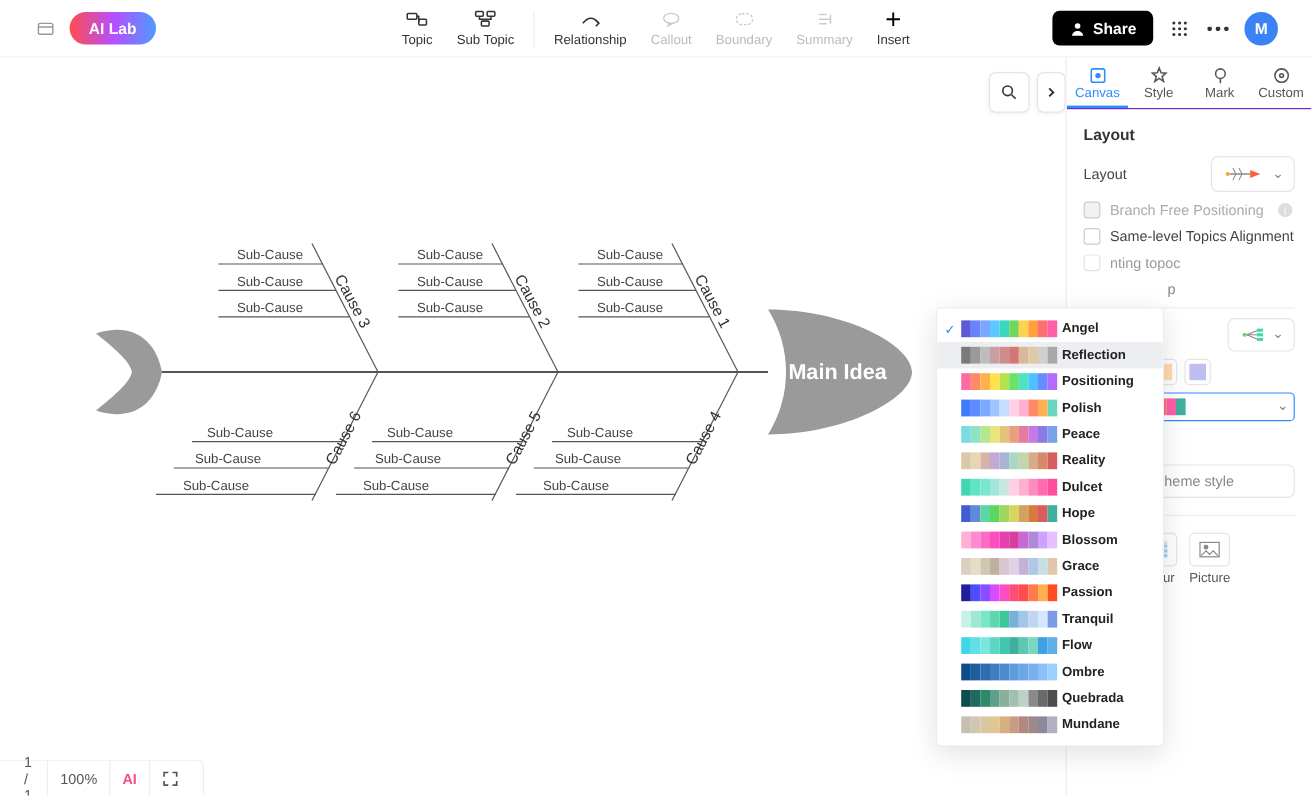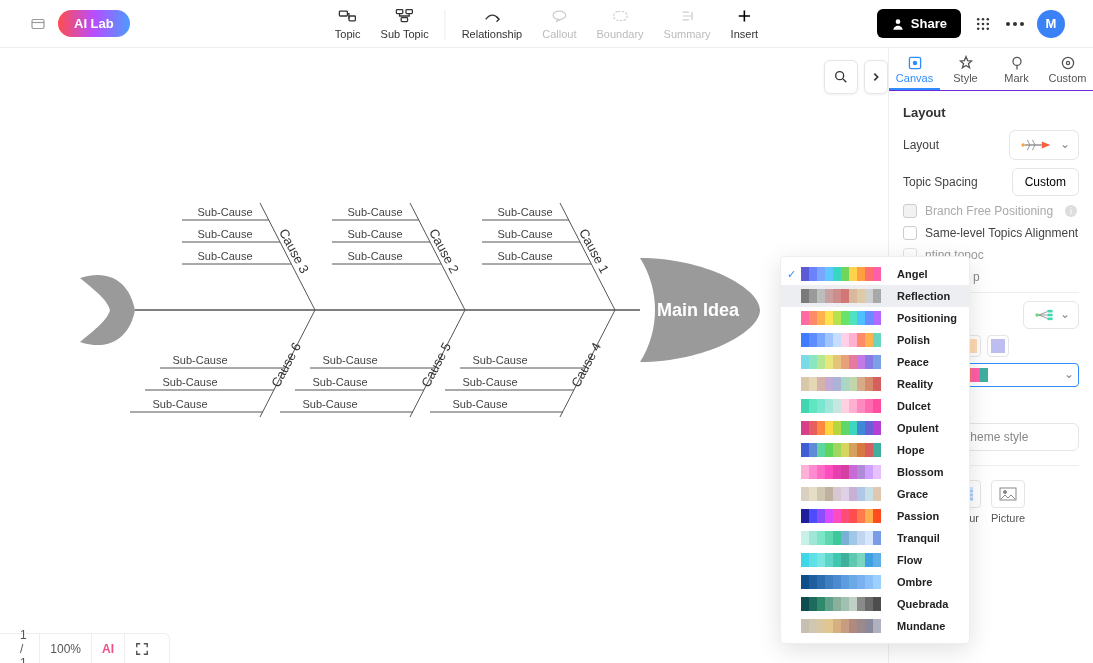--- a/index.html
+++ b/index.html
@@ -44,21 +44,21 @@
   .chev{margin-left:auto;color:#888;transform: translateY(-1px);}
   .bg-row{display:flex;gap:10px;margin:8px 0;}
   .bg-opt{display:flex;flex-direction:column;align-items:center;gap:4px;cursor:pointer;font-size:11px;color:#555;}
   .bg-thumb{width:34px;height:28px;border:1px solid #e5e5e5;border-radius:4px;display:flex;align-items:center;justify-content:center;}
   .bottombar{position:absolute;left:0;bottom:0;height:30px;display:flex;align-items:center;background:#fff;border-top:1px solid #eee;padding:0 10px;gap:0;width:170px;border-right:1px solid #eee;border-top-right-radius:6px;}
   .bb-cell{padding:0 10px;border-right:1px solid #eee;height:100%;display:flex;align-items:center;color:#555;}
   .bb-cell:last-child{border-right:none;}
   .ai-text{color:#f04d8c;font-weight:700;}
   
   .theme-pop{position:absolute;top:256px;right:123px;width:190px;background:#fff;border:1px solid #eee;border-radius:4px;box-shadow:0 6px 24px rgba(0,0,0,.12);padding:6px 0;z-index:50;max-height:400px;overflow:auto;}
-  .theme-item{display:flex;align-items:center;gap:16px;padding:4px 8px 4px 20px;cursor:pointer;position:relative;}
+  .theme-item{display:flex;align-items:center;gap:4px;padding:4px 8px 4px 20px;cursor:pointer;position:relative;}
   .theme-item.selected::before{content:"✓";position:absolute;left:6px;color:#2d8cff;font-size:11px;}
   .theme-item.highlight{background:#eceef1;}
   .theme-sw{display:flex;}
   .theme-sw span{width:8px;height:14px;}
   .theme-name{font-size:11px;font-weight:600;color:#222;}
   
   .ft-small{font-family:Arial,sans-serif;font-size:11px;fill:#444;}
   .ft-cause{font-family:Arial,sans-serif;font-size:13px;fill:#333;}
   .ft-main{font-family:Arial,sans-serif;font-size:18px;fill:#fff;font-weight:600;}
 </style>
@@ -317,24 +317,20 @@
               <line x1="8" y1="9" x2="28" y2="9" stroke="#888" stroke-width="1.6"></line>
               <line x1="14" y1="9" x2="11" y2="3" stroke="#888"></line>
               <line x1="20" y1="9" x2="17" y2="3" stroke="#888"></line>
               <line x1="14" y1="9" x2="11" y2="15" stroke="#888"></line>
               <line x1="20" y1="9" x2="17" y2="15" stroke="#888"></line>
               <path d="M28 5l10 4-10 4z" fill="#ff5e3e"></path>
             </svg>
           <span class="chev">⌄</span>
         </div>
       </div>
-      <div class="row">
-        <span>Topic Spacing</span>
-        <button class="custom-btn">Custom</button>
-      </div>
       <div class="chk-row">
           <div class="chk dis"></div>
           <span style="color:#aaa">Branch Free Positioning</span>
           <span class="info-dot">i</span>
         </div>
       <div class="chk-row">
           <div class="chk"></div>
           <span>Same-level Topics Alignment</span>
         </div>
       <div class="chk-row" style="opacity:.55">
@@ -545,35 +541,20 @@
         <span style="background: rgb(255, 208, 224);"></span>
         <span style="background: rgb(255, 176, 208);"></span>
         <span style="background: rgb(255, 138, 192);"></span>
         <span style="background: rgb(255, 106, 176);"></span>
         <span style="background: rgb(255, 77, 160);"></span>
       </div>
       <div class="theme-name">Dulcet</div>
     </div>
     <div class="theme-item">
       <div class="theme-sw">
-        <span style="background: rgb(214, 63, 138);"></span>
-        <span style="background: rgb(230, 94, 94);"></span>
-        <span style="background: rgb(255, 138, 63);"></span>
-        <span style="background: rgb(255, 214, 63);"></span>
-        <span style="background: rgb(182, 214, 63);"></span>
-        <span style="background: rgb(94, 214, 106);"></span>
-        <span style="background: rgb(63, 214, 192);"></span>
-        <span style="background: rgb(63, 138, 214);"></span>
-        <span style="background: rgb(106, 94, 214);"></span>
-        <span style="background: rgb(182, 63, 214);"></span>
-      </div>
-      <div class="theme-name">Opulent</div>
-    </div>
-    <div class="theme-item">
-      <div class="theme-sw">
         <span style="background: rgb(63, 94, 214);"></span>
         <span style="background: rgb(94, 138, 214);"></span>
         <span style="background: rgb(94, 214, 160);"></span>
         <span style="background: rgb(94, 214, 94);"></span>
         <span style="background: rgb(160, 214, 94);"></span>
         <span style="background: rgb(214, 214, 94);"></span>
         <span style="background: rgb(214, 160, 94);"></span>
         <span style="background: rgb(214, 122, 63);"></span>
         <span style="background: rgb(214, 94, 94);"></span>
         <span style="background: rgb(63, 176, 160);"></span>

